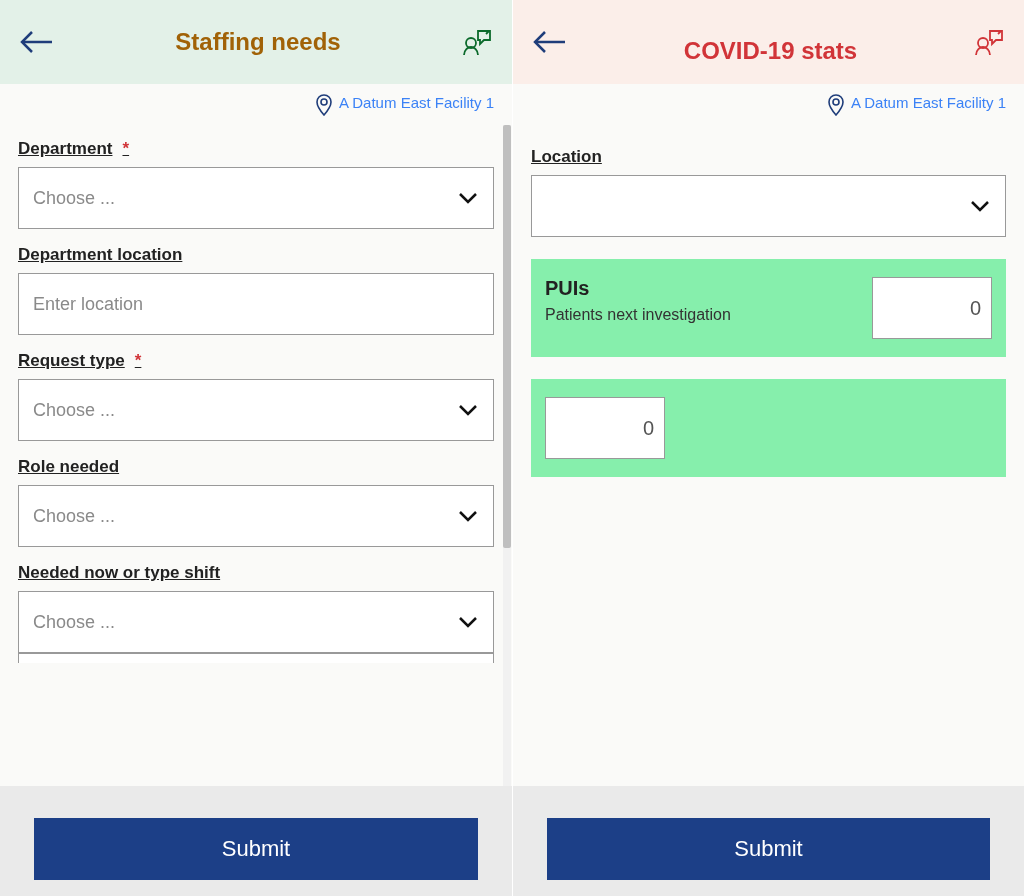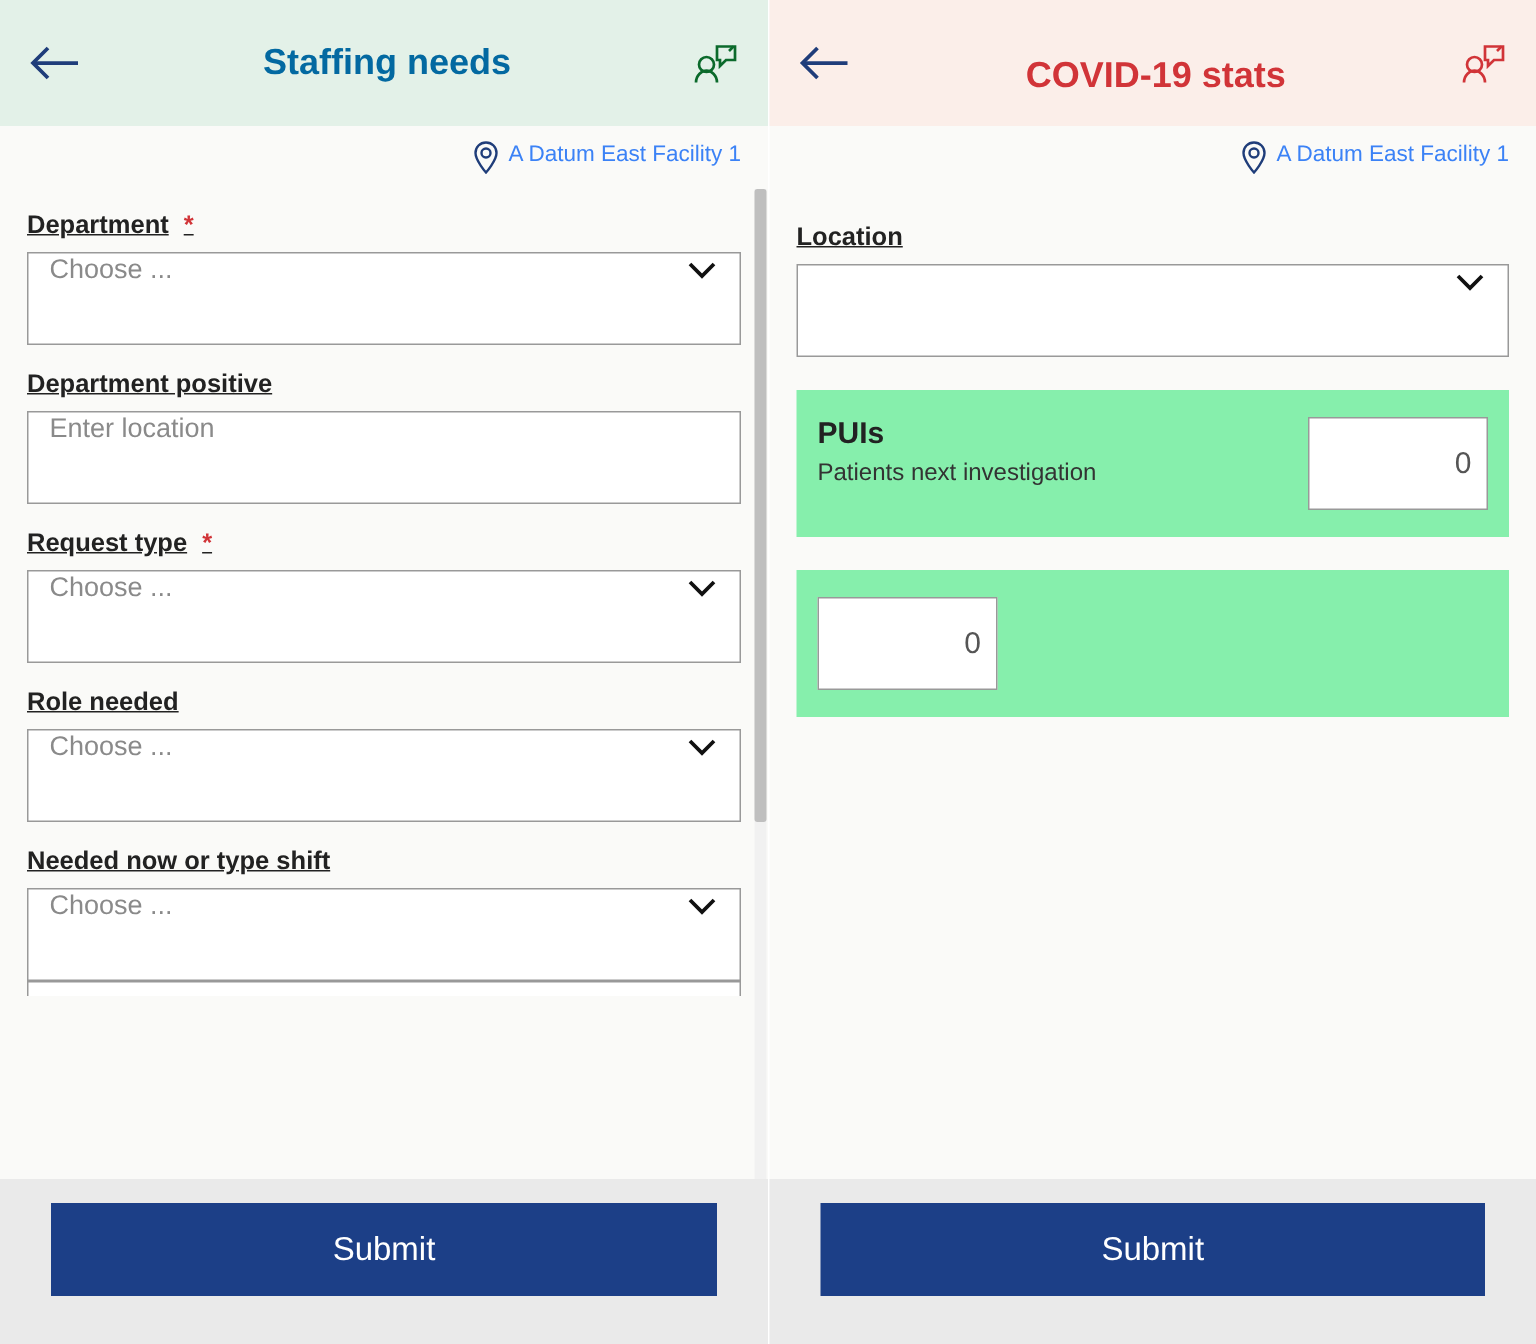--- a/index.html
+++ b/index.html
@@ -5,48 +5,48 @@
   * { box-sizing: border-box; margin: 0; padding: 0; font-family: "Segoe UI", -apple-system, sans-serif; }
   body { width: 1024px; height: 896px; display: flex; background: #fff; }
   .phone { width: 512px; height: 896px; display: flex; flex-direction: column; background: #fafaf8; position: relative; }
   .phone + .phone { border-left: 1px solid #fff; }
   .header { height: 84px; display: flex; align-items: center; justify-content: space-between; padding: 0 18px; }
   .header.green { background: #e3f1e8; }
   .header.red   { background: #fbeee9; }
   .back-arrow { width: 38px; height: 38px; display:flex; align-items:center; justify-content:center; cursor:pointer; }
   .back-arrow svg { stroke:#1f3d7a; }
   .title { font-size: 24px; font-weight: 600; }
-  .title.green { color: #0369a1; text-align: right; }
+  .title.green { color: #a16207; text-align: right; }
   .title.red   { color: #d13438; margin-top: 17px; }
   .chat-icon { width: 34px; height: 34px; display:flex; align-items:center; justify-content:center; cursor:pointer; }
   .chat-icon.green svg { stroke:#0b6a2b; fill:none; }
   .chat-icon.red   svg { stroke:#d13438; fill:none; }
   .facility-bar { display:flex; align-items:flex-start; justify-content:flex-end; padding: 10px 18px 6px; gap:6px; font-size:15px; color:#3b82f6; }
   .facility-bar .pin { color:#1f3d7a; }
   .facility-text { max-width: 160px; line-height:1.25; }
   .content { flex:1; overflow:hidden; padding: 6px 18px 0; position:relative; }
   .field-label { font-size: 17px; font-weight:600; color:#222; margin: 16px 0 8px; text-decoration: underline; }
   .req::after { content:"*"; color:#d13438; margin-left: 10px; font-weight:700; }
   .select-box, .text-box {
     width: 100%; height: 62px; background:#fff; border:1px solid #999;
-    display:flex; align-items:flex-start; justify-content:space-between;
+    display:flex; align-items:center; justify-content:space-between;
     padding: 0 14px; font-size:18px; color:#8a8a8a; cursor:pointer;
   }
   .text-box { cursor:text; }
   .chevron { width:22px; height:22px; }
   .chevron svg { stroke:#111; stroke-width:2.5; }
   .content .first { margin-top: 8px; }
   .scroll-track {
     position:absolute; right:1px; top:0; bottom:0; width:8px; background:#f1f1f1;
   }
   .scroll-thumb {
     position:absolute; right:1px; top:0; width:8px; height:64%; background:#bfbfbf; border-radius:2px;
   }
   .footer {
-    height: 110px; background:#eaeaea; padding: 16px 34px;
+    height: 110px; background:#eaeaea; padding: 32px 34px;
   }
   .submit-btn {
     width:100%; height:62px; background:#1c3f87; color:#fff; font-size:22px;
     display:flex; align-items:center; justify-content:center; cursor:pointer; border:none;
   }
   
   .stat-card {
     background:#86efac; margin-top:22px; padding:18px 14px; display:flex;
     align-items:flex-start; justify-content:space-between; gap:14px;
   }
@@ -96,21 +96,21 @@
     <div class="field-label first req">Department</div>
     <div class="select-box">
       <span>Choose ...</span>
       <span class="chevron">
         <svg width="22" height="22" viewBox="0 0 22 22" fill="none">
             <polyline points="3,7 11,15 19,7"></polyline>
           </svg>
       </span>
     </div>
 
-    <div class="field-label">Department positive</div>
+    <div class="field-label">Department location</div>
     <div class="text-box">
       <span>Enter location</span>
     </div>
 
     <div class="field-label req">Request type</div>
     <div class="select-box">
       <span>Choose ...</span>
       <span class="chevron">
         <svg width="22" height="22" viewBox="0 0 22 22" fill="none">
             <polyline points="3,7 11,15 19,7"></polyline>

